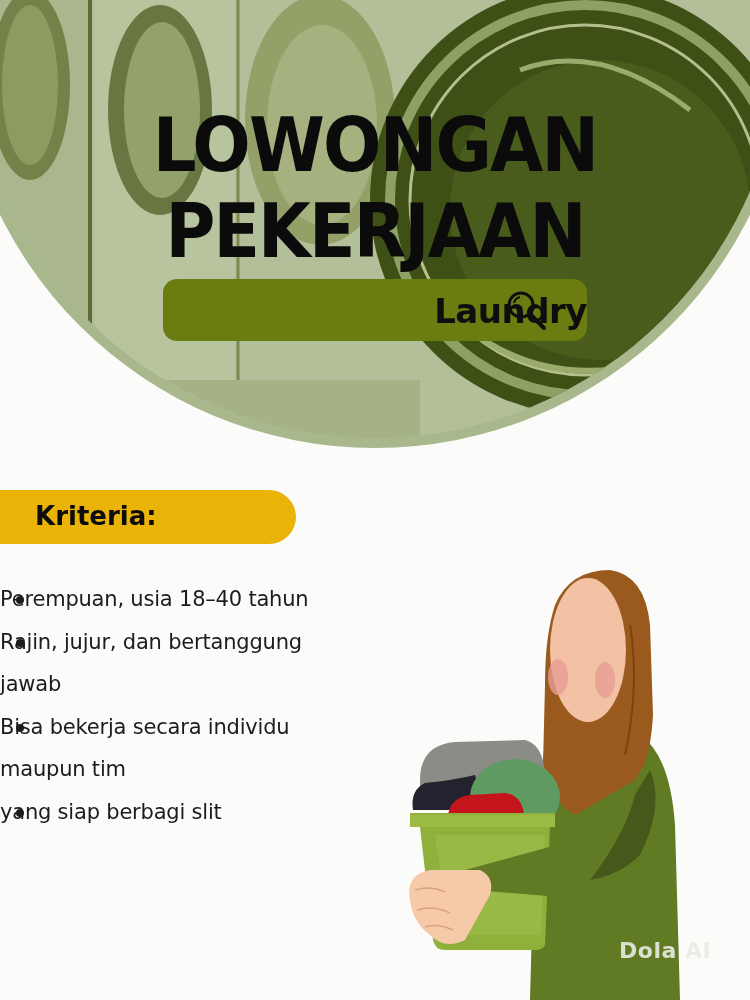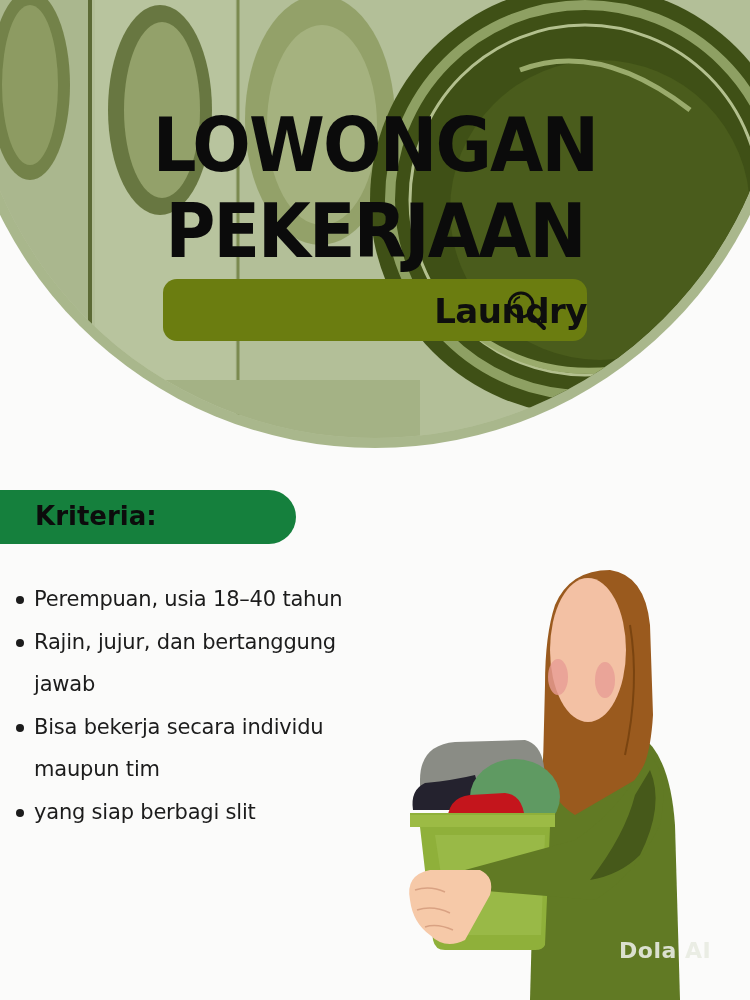--- a/index.html
+++ b/index.html
@@ -42,32 +42,31 @@
       text-align: right;
       font-size: 34px; font-weight: bold; color: #0e0e0e;
       letter-spacing: -0.5px;
     }
     .search-pill .icon { position: absolute; left: 340px; top: 8px; }
 
     .criteria-tab {
       position: absolute;
       left: 0; top: 490px;
       width: 296px; height: 54px;
-      background: #15803d;
+      background: #eab308;
       border-radius: 0 27px 27px 0;
     }
     .criteria-tab .label {
       position: absolute; left: 35px; top: 11px;
       font-size: 26px; font-weight: bold; color: #0c0c0c;
     }
 
     .criteria-list { position: absolute; left: 0; top: 578px; width: 380px; list-style: none; }
     .criteria-list li {
       position: relative;
-      padding-left: 34px;
       font-size: 21px;
       line-height: 42.5px;
       color: #1c1c1c;
       letter-spacing: -0.2px;
       width: 360px;
     }
     .criteria-list li::before {
       content: "";
       position: absolute; left: 16px; top: 18px;
       width: 8px; height: 8px; border-radius: 50%;

